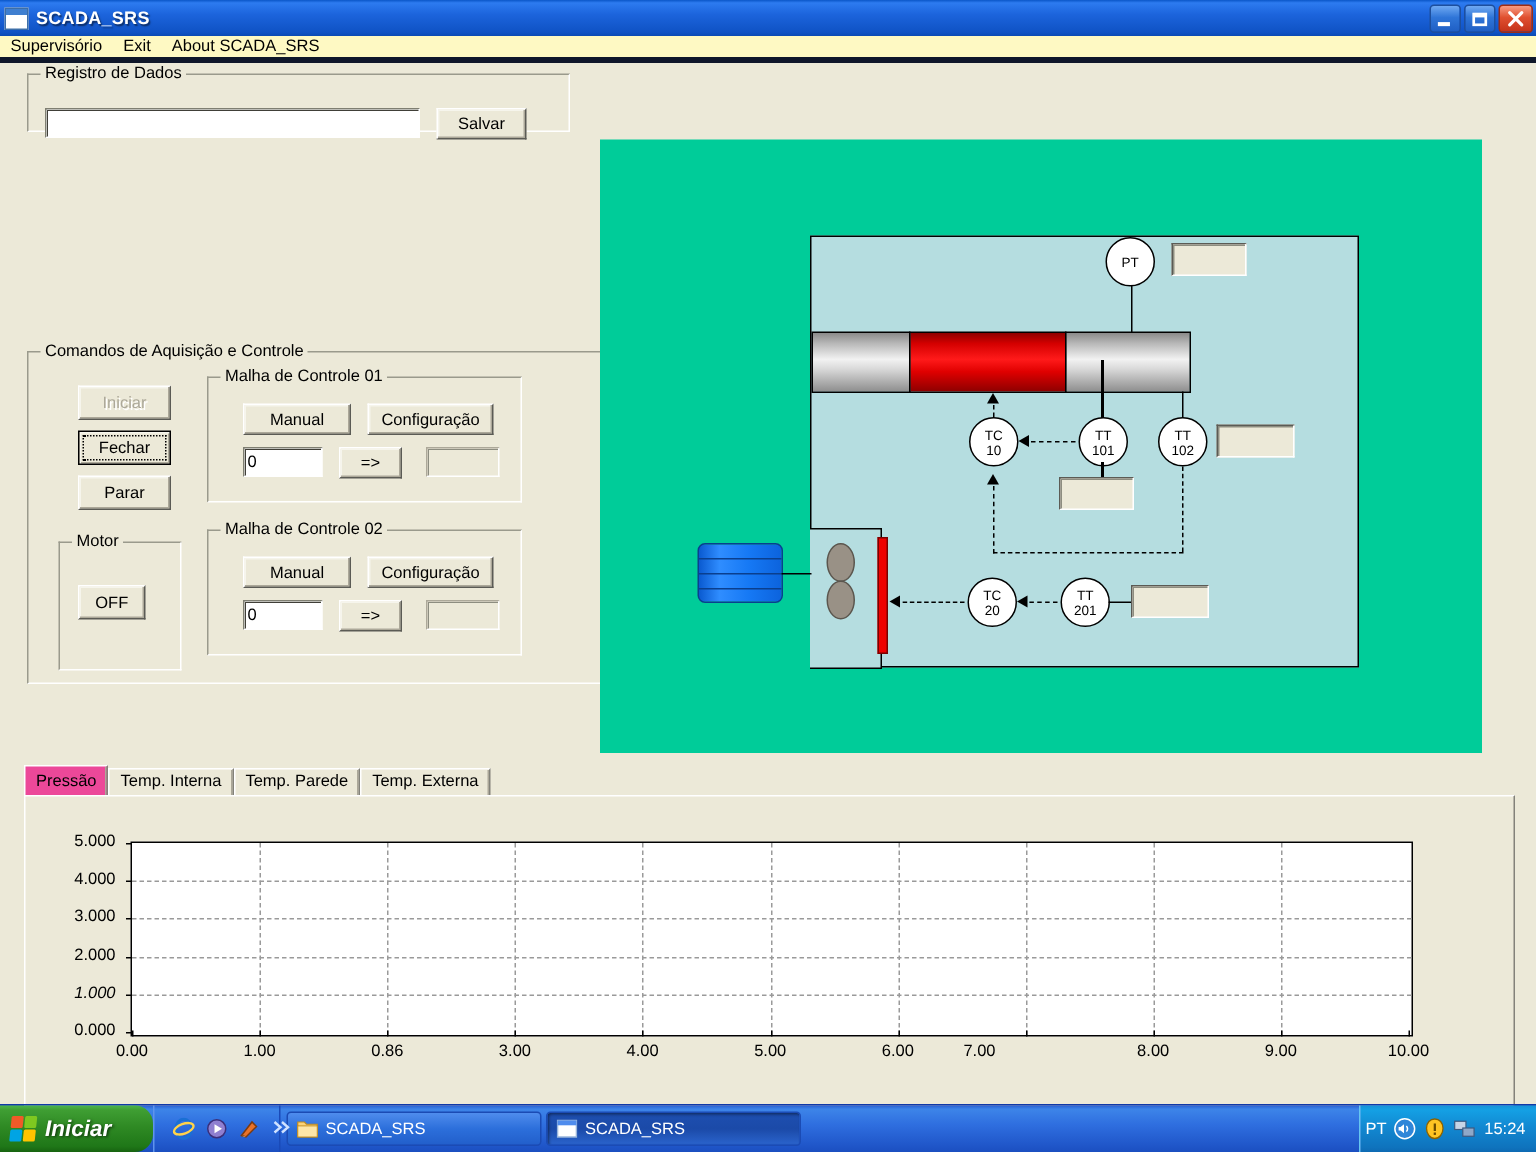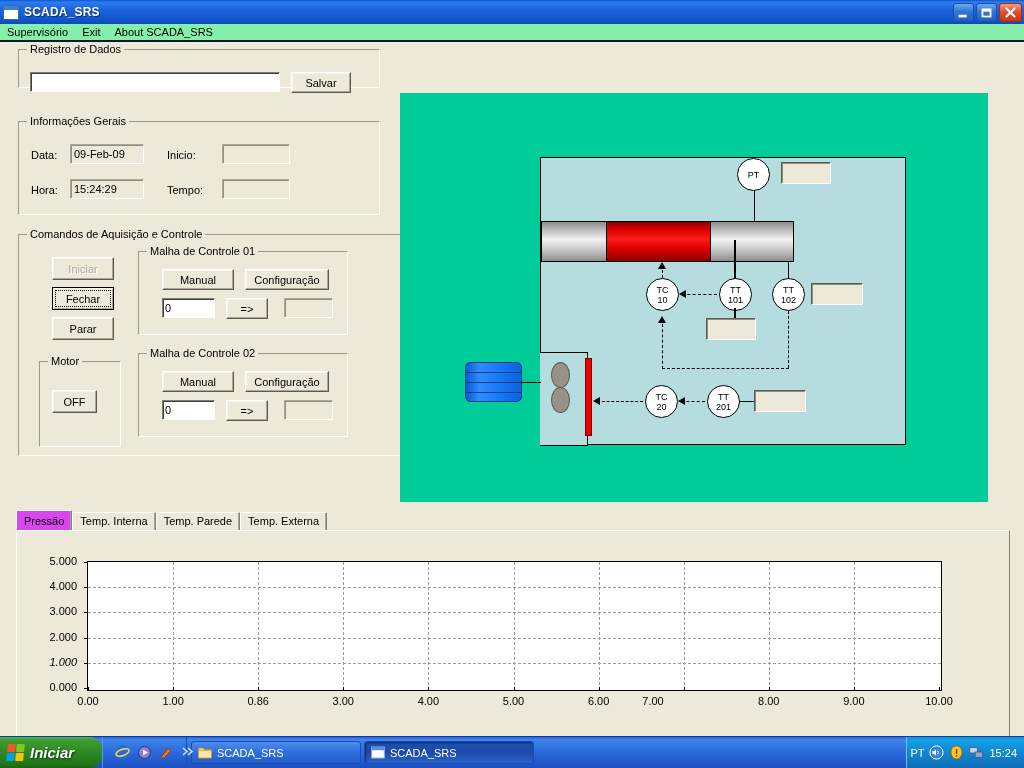--- a/index.html
+++ b/index.html
@@ -61,24 +61,24 @@
   .win-btn.close {
     width: 23px;
     background: linear-gradient(to bottom,#f79b82,#e05030 45%,#c5331a);
     border-color: #9e2d14;
   }
   .glyph { display:block; width: 100%; height: 100%; }
 
   
   #menubar {
     height: 18px;
-    background: #86efac;
+    background: #fef9c3;
     display: flex; align-items: center;
     font-size: 11px; color: #000;
-    border-bottom: 2px solid #0f172a;
+    border-bottom: 4px solid #0f172a;
   }
   .menu-item { padding: 1px 7px; cursor: default; }
 
   
   #content {
     flex: 1 1 auto;
     position: relative;
     background: #ece9d8;
   }
 
@@ -227,21 +227,21 @@
     border: 1px solid #ffffff;
     border-right-color: #83827a; border-bottom: none;
     box-shadow: inset -1px 0 0 #aca899;
     padding: 2px 7px 0 7px;
     font-size: 11px; color: #000;
     cursor: pointer;
   }
   .tab.active {
     height: 21px; margin-top: -2px;
     padding-top: 4px;
-    background: #d946ef;
+    background: #ec4899;
     border-top: 1px solid #ffffff;
     box-shadow: inset -1px 0 0 #aca899;
     font-weight: normal;
   }
   #tabbody {
     position: absolute; left: 0; top: 18px; width: 994px; height: 220px;
     background: #ece9d8;
     border: 1px solid #ffffff;
     border-right-color: #83827a; border-bottom-color: #83827a;
   }
@@ -356,35 +356,20 @@
   <div id="content">
 
     <div class="groupbox" style="left:18px; top:7px; width:362px; height:39px;">
       <div class="gb-title">Registro de Dados</div>
       <div class="textfield" style="left:11px; top:22px; width:250px; height:20px;"></div>
       <div class="btn" style="left:272px; top:22px; width:60px; height:21px;">
         <span>Salvar</span>
       </div>
     </div>
 
-    <div class="groupbox" style="left:18px; top:79px; width:362px; height:94px;">
-      <div class="gb-title">Informações Gerais</div>
-
-      <div class="static-label" style="left:12px; top:27px;">Data:</div>
-      <div class="readonly" style="left:51px; top:22px; width:74px; height:20px;">09-Feb-09</div>
-
-      <div class="static-label" style="left:12px; top:62px;">Hora:</div>
-      <div class="readonly" style="left:51px; top:57px; width:74px; height:20px;">15:24:29</div>
-
-      <div class="static-label" style="left:148px; top:27px;">Inicio:</div>
-      <div class="readonly" style="left:203px; top:22px; width:68px; height:20px;"></div>
-
-      <div class="static-label" style="left:148px; top:62px;">Tempo:</div>
-      <div class="readonly" style="left:203px; top:57px; width:68px; height:20px;"></div>
-    </div>
 
     <div class="groupbox" style="left:18px; top:192px; width:432px; height:222px;padding-left:44px;">
       <div class="gb-title">Comandos de Aquisição e Controle</div>
 
       <div class="btn disabled" style="left:33px; top:22px; width:62px; height:23px;">
         <span>Iniciar</span>
       </div>
       <div class="btn focused" style="left:33px; top:52px; width:62px; height:23px;">
         <span class="focus-ring"></span>
         <span>Fechar</span>

